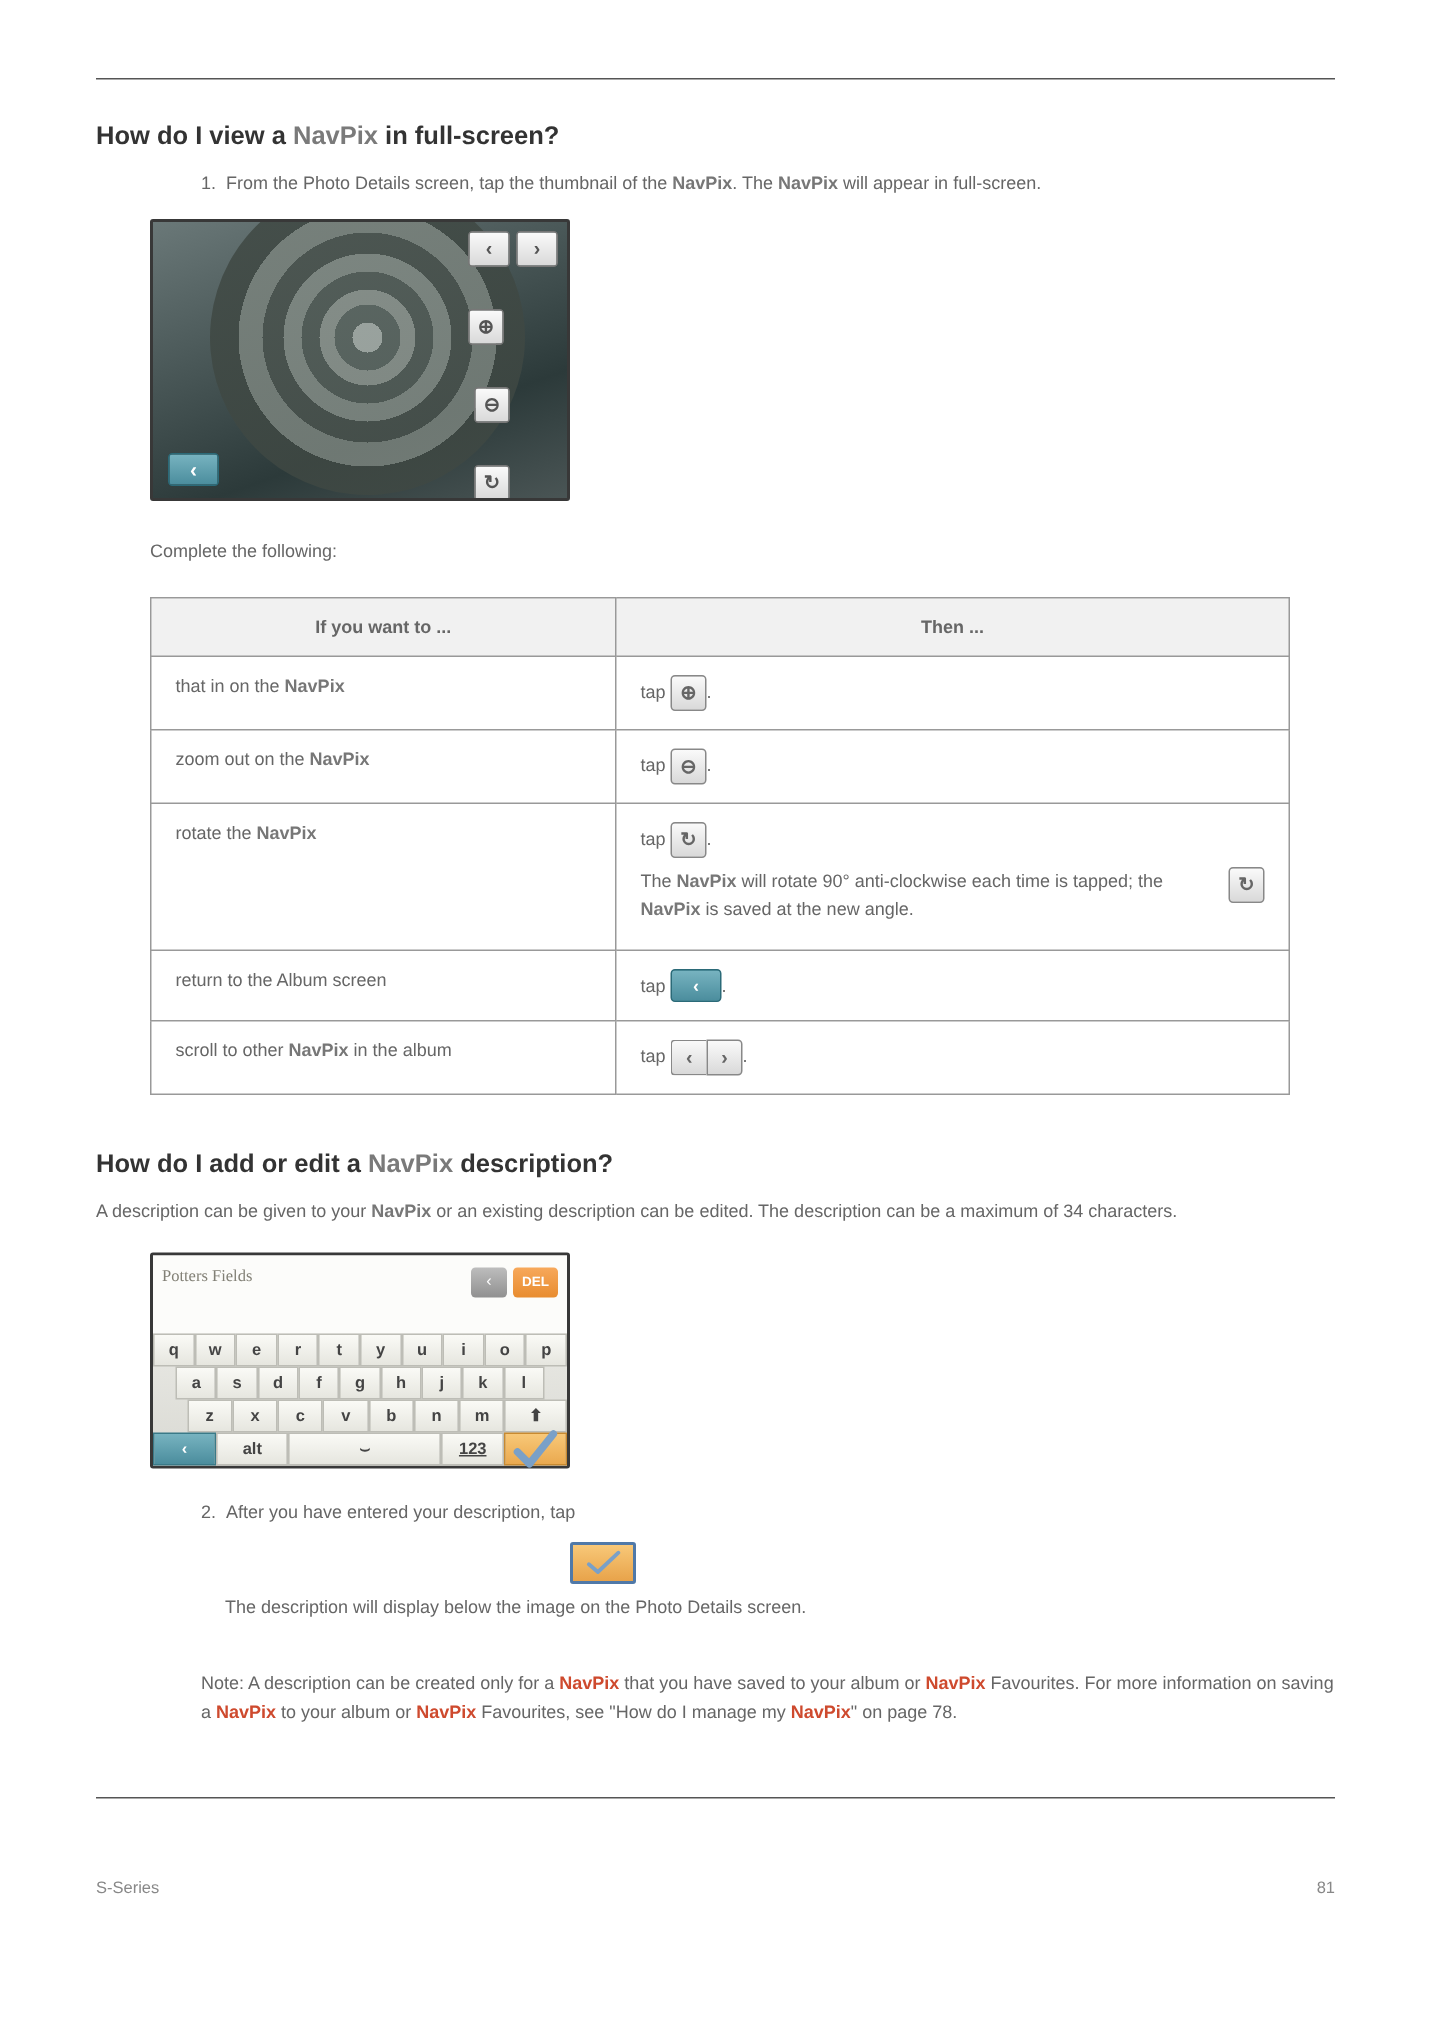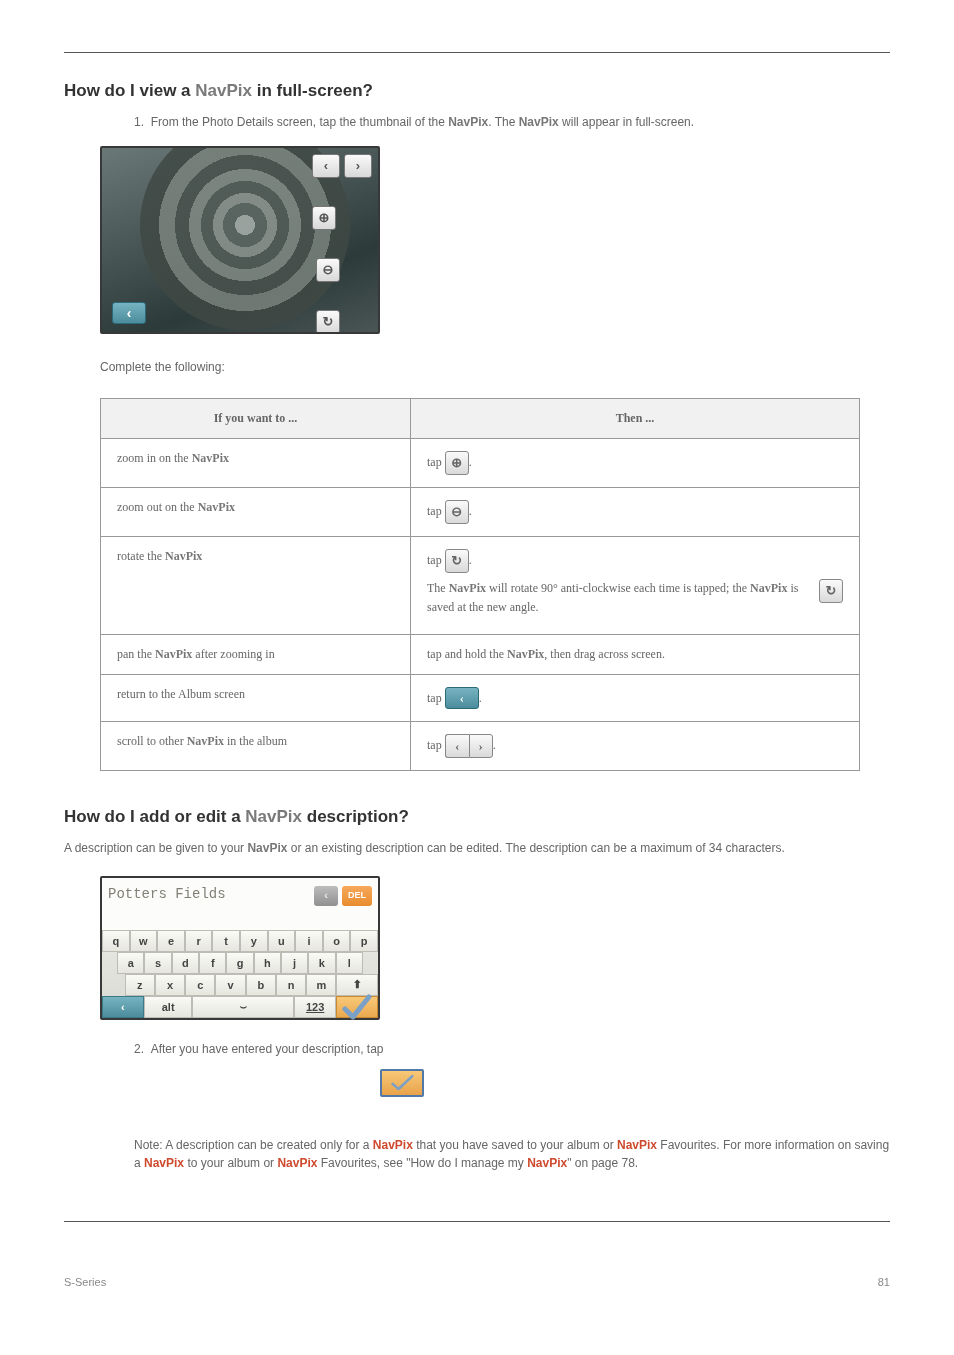--- a/index.html
+++ b/index.html
@@ -19,40 +19,40 @@
             background:radial-gradient(circle at 50% 50%, #a8b0ab 0 10px, #5c6762 10px 22px, #8d958f 22px 32px, #525c57 32px 44px, #828b85 44px 56px, #49524d 56px 70px, #7a837d 70px 86px, #3f4843 86px 120px); opacity:.85; transform:rotate(-5deg);}
   .shot1 .rail { position:absolute; right:6px; top:6px; display:flex; flex-direction:column; gap:28px; }
   .shot1 .btn-prevnext { display:flex; }
   .mini-btn { width:28px; height:24px; background:linear-gradient(#fafafa,#d9d9d9); border:1px solid #777; border-radius:3px; display:flex; align-items:center; justify-content:center; font-size:13px; color:#555; font-weight:bold; }
   .mini-btn + .mini-btn { margin-left:4px; }
   .sq { width:24px; height:24px; }
   .shot1 .back { position:absolute; left:10px; bottom:8px; width:34px; height:22px; background:linear-gradient(#77b3c0,#4b8d9d); border:1px solid #2b6a78; border-radius:3px; display:flex; align-items:center; justify-content:center; color:#fff; font-size:14px; font-weight:bold; }
 
   
   table.actions { width:760px; border-collapse:collapse; margin:22px 0 36px 36px; border:1px solid #999; }
-  table.actions th, table.actions td { border:1px solid #999; padding:12px 16px; vertical-align:top; color:#666;font-family:Liberation Serif, serif; }
+  table.actions th, table.actions td { border:1px solid #999; padding:12px 16px; vertical-align:top; color:#666; }
   table.actions th { background:#f1f1f1; text-align:center; font-weight:bold; color:#666; }
   table.actions td:first-child { width:310px; }
   .ib-btn { display:inline-block; width:30px; height:24px; background:linear-gradient(#fafafa,#d9d9d9); border:1px solid #888; border-radius:3px; text-align:center; line-height:22px; font-size:13px; color:#666; vertical-align:middle; font-weight:bold;}
   .ib-btn.sq { width:24px; }
   .ib-btn.rot::before { content:"↻"; }
   .ib-btn.zin::before { content:"⊕"; }
   .ib-btn.zout::before { content:"⊖"; }
   .ib-teal { display:inline-block; width:34px; height:22px; background:linear-gradient(#77b3c0,#4b8d9d); border:1px solid #2b6a78; border-radius:3px; text-align:center; line-height:20px; color:#fff; font-weight:bold; }
   .ib-pn { display:inline-flex; vertical-align:middle; }
   .ib-pn .ib-btn { width:24px; }
   .ib-pn .ib-btn:first-child { border-right:none; border-radius:3px 0 0 3px; }
   .ib-pn .ib-btn:last-child { border-radius:0 3px 3px 0; }
   td p { margin-bottom:6px; }
   td .right-btn { float:right; margin-left:20px; }
 
   
   .kb { width:280px; margin:18px 0 10px 36px; border:2px solid #383838; border-radius:2px; }
   .kb-top { display:flex; align-items:flex-start; background:#fcfcfa; padding:8px 6px 24px; }
-  .kb-top .txt { color:#828076; font-family:Liberation Mono, monospace; font-size:14px; flex:1; }
+  .kb-top .txt { color:#828076; font-family:Liberation Serif, serif; font-size:11px; flex:1; }
   .kb-top .bb { display:inline-block; width:24px; height:20px; border-radius:3px; text-align:center; line-height:18px; font-size:11px; margin-left:4px; }
   .kb-top .bk { background:linear-gradient(#bdbdbd,#909090); color:#fff; }
   .kb-top .del { background:linear-gradient(#f7a85b,#e88c2f); color:#fff; font-weight:bold; width:30px; font-size:9px;}
   .kb-rows { background:linear-gradient(#e9e9e4,#d9d9d3); }
   .kb-row { display:flex; }
   .kb-row .k { flex:1; border:1px solid #bdbdb6; background:linear-gradient(#fafaf6,#e6e6df); height:22px; display:flex; align-items:center; justify-content:center; font-size:11px; font-weight:bold; color:#444; }
   .kb-row.r2 .k:first-child { flex:0.6; }
   .kb-row.r2 .k:last-child { flex:0.6; visibility:hidden; border:none; background:none;}
   .kb-row.r3 .k.blank { flex:0.8; visibility:hidden; border:none; background:none;}
   .kb-row.r3 .k.shift { flex:1.4; }
@@ -102,39 +102,35 @@
 
   <p style="margin-left:36px;">Complete the following:</p>
 
   <table class="actions">
     <tbody>
         <tr>
       <th>If you want to ...</th>
       <th>Then ...</th>
     </tr>
     <tr>
-      <td><span>zoom in on the </span><b>NavPix</b><span></span></td>
+      <td><span>that in on the </span><b>NavPix</b><span></span></td>
       <td><span>tap </span><span class="ib-btn sq zin"></span><span>.</span></td>
     </tr>
     <tr>
       <td><span>zoom out on the </span><b>NavPix</b><span></span></td>
       <td><span>tap </span><span class="ib-btn sq zout"></span><span>.</span></td>
     </tr>
     <tr>
       <td><span>rotate the </span><b>NavPix</b><span></span></td>
       <td>
         <p><span>tap </span><span class="ib-btn sq rot"></span><span>.</span></p>
         <p><span class="ib-btn sq rot right-btn"></span>
            <span>The </span><b>NavPix</b><span> will rotate 90° anti-clockwise each time </span>
            <span> is tapped; the </span><b>NavPix</b><span> is saved at the new angle.</span></p>
       </td>
-    </tr>
-    <tr>
-      <td><span>pan the </span><b>NavPix</b><span> after zooming in</span></td>
-      <td><span>tap and hold the </span><b>NavPix</b><span>, then drag across screen.</span></td>
     </tr>
     <tr>
       <td><span>return to the Album screen</span></td>
       <td><span>tap </span><span class="ib-teal">‹</span><span>.</span></td>
     </tr>
     <tr>
       <td><span>scroll to other </span><b>NavPix</b><span> in the album</span></td>
       <td><span>tap </span><span class="ib-pn">
               <span class="ib-btn">‹</span>
               <span class="ib-btn">›</span>
@@ -210,20 +206,23 @@
 
   <div style="height:10px;"></div>
   <div class="step-text">
     <p>
       <span>2.</span>&nbsp;&nbsp;<span>After you have entered your description, tap </span>
     </p>
   </div>
   <div class="ok-lg"><svg viewBox="0 0 44 28">
         <polyline points="11,15 18,21 34,6" fill="none" stroke="#7aa0c7" stroke-width="3" stroke-linecap="round" stroke-linejoin="round"></polyline>
       </svg></div>
+  <div class="step-text">
+    <p style="margin-left:86px;">The description will display below the image on the Photo Details screen.</p>
+  </div>
 
   <p class="note">
     <span>Note: A description can be created only for a </span><span class="redb">NavPix</span><span> that you have saved to your album or </span><span class="redb">NavPix</span><span> Favourites. For more information on saving a </span><span class="redb">NavPix</span><span> to your album or </span><span class="redb">NavPix</span><span> Favourites, see "How do I manage my </span><span class="redb">NavPix</span><span>" on page 78.</span>
   </p>
 
   <div class="rule-bot"></div>
 </div>
 <div class="footer">
   <span>S-Series</span>
   <span>81</span>

